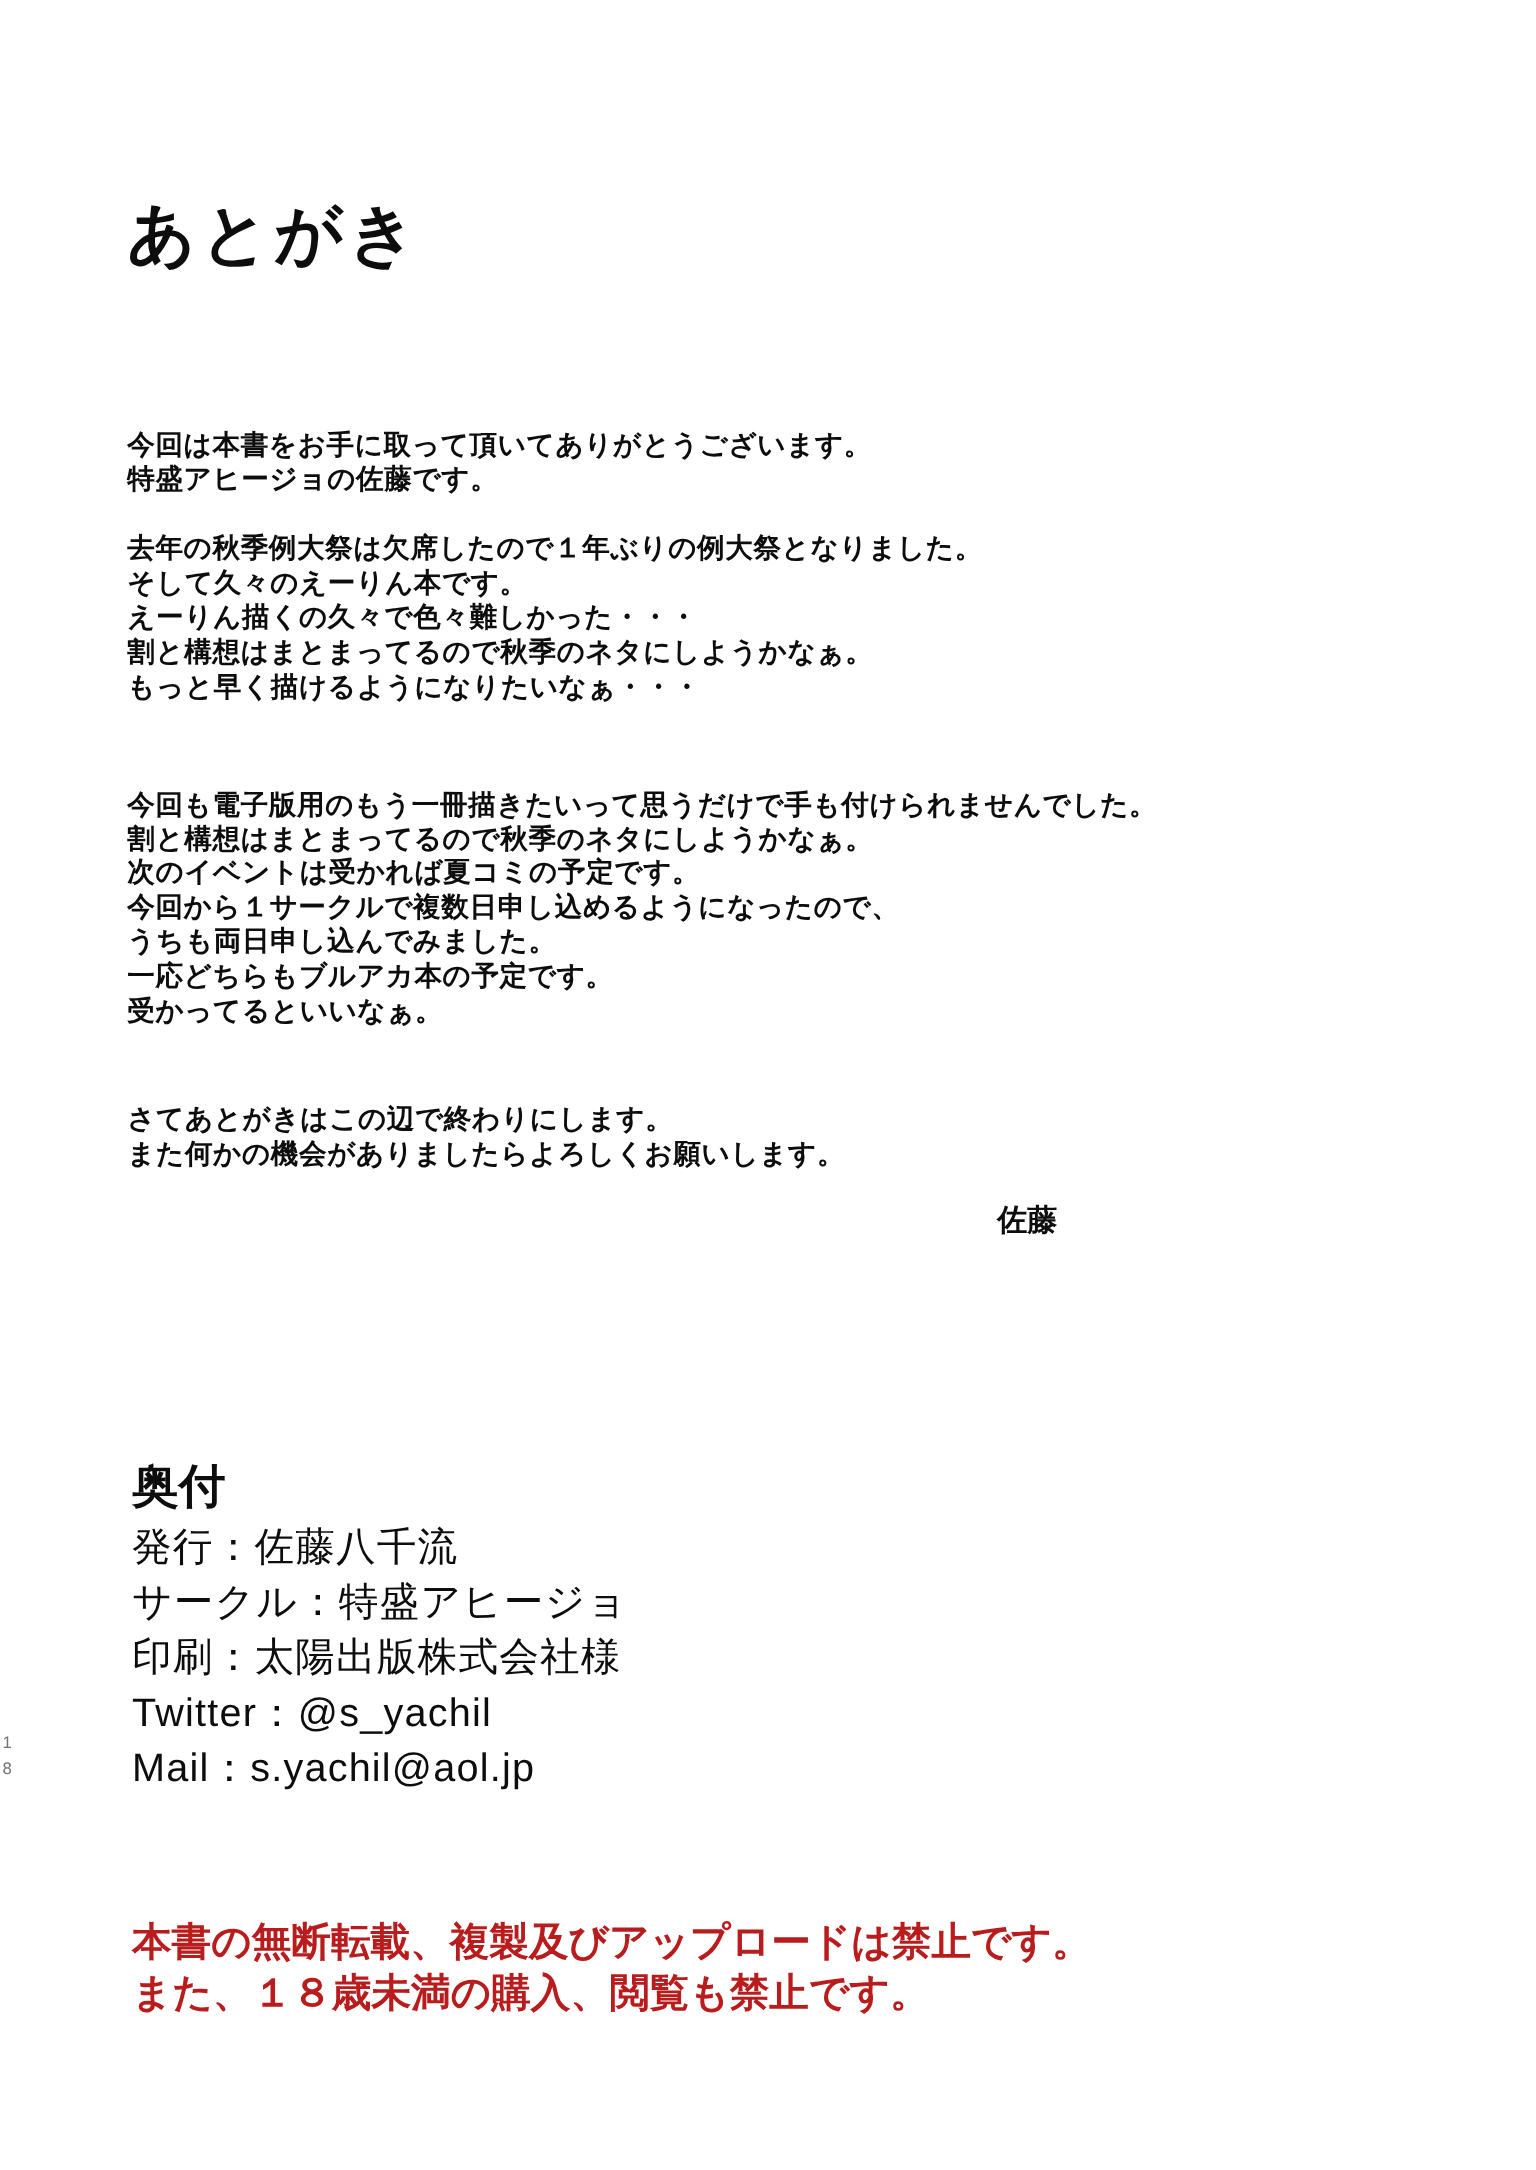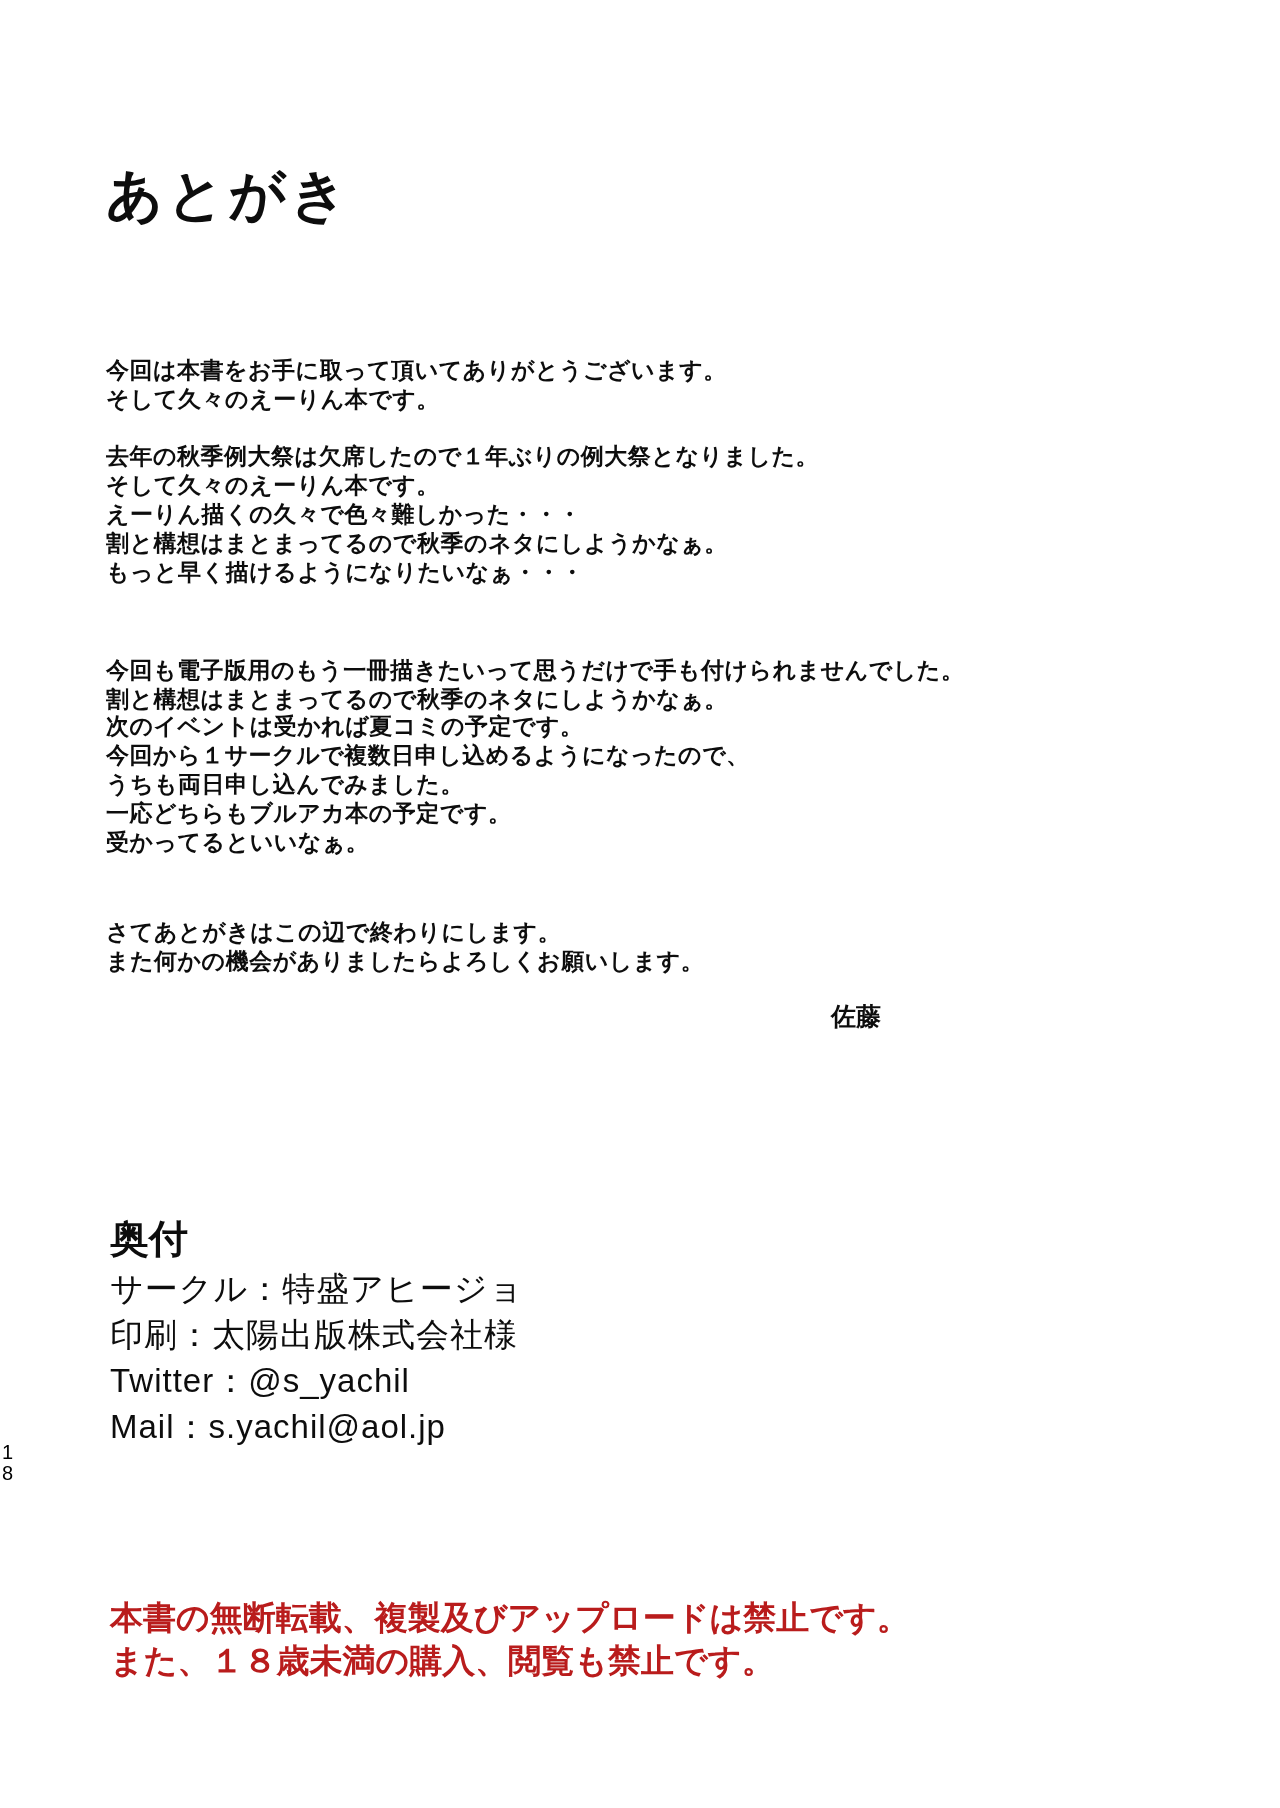--- a/index.html
+++ b/index.html
@@ -74,36 +74,36 @@
     font-weight: 700;
     line-height: 43px;
     white-space: pre-line;
     color: #b91c1c;
   }
   .page-number {
     position: absolute;
     left: 2px;
     top: 1422px;
     width: 12px;
-    font-size: 20px;
+    font-size: 14px;
     line-height: 21px;
     font-weight: 400;
-    color: #000000;
+    color: #737373;
     word-break: break-all;
   }
 </style>
 </head>
 <body>
 
 <div class="page">
 
   <h1 class="page-title">あとがき</h1>
 
   <p class="para p1">今回は本書をお手に取って頂いてありがとうございます。
-そして久々のえーりん本です。</p>
+特盛アヒージョの佐藤です。</p>
 
   <p class="para p2">去年の秋季例大祭は欠席したので１年ぶりの例大祭となりました。
 そして久々のえーりん本です。
 えーりん描くの久々で色々難しかった・・・
 割と構想はまとまってるので秋季のネタにしようかなぁ。
 もっと早く描けるようになりたいなぁ・・・</p>
 
   <p class="para p3">今回も電子版用のもう一冊描きたいって思うだけで手も付けられませんでした。
 割と構想はまとまってるので秋季のネタにしようかなぁ。</p>
 
@@ -114,20 +114,21 @@
 受かってるといいなぁ。</p>
 
   <p class="para p5">さてあとがきはこの辺で終わりにします。
 また何かの機会がありましたらよろしくお願いします。</p>
 
   <div class="signature">佐藤</div>
 
   <h2 class="colophon-heading">奥付</h2>
 
   <div class="colophon-lines">
+    <div class="line">発行：佐藤八千流</div>
     <div class="line">サークル：特盛アヒージョ</div>
     <div class="line">印刷：太陽出版株式会社様</div>
     <div class="line">Twitter：@s_yachil</div>
     <div class="line">Mail：s.yachil@aol.jp</div>
   </div>
 
   <p class="warning">本書の無断転載、複製及びアップロードは禁止です。
 また、１８歳未満の購入、閲覧も禁止です。</p>
 
   <div class="page-number">18</div>

